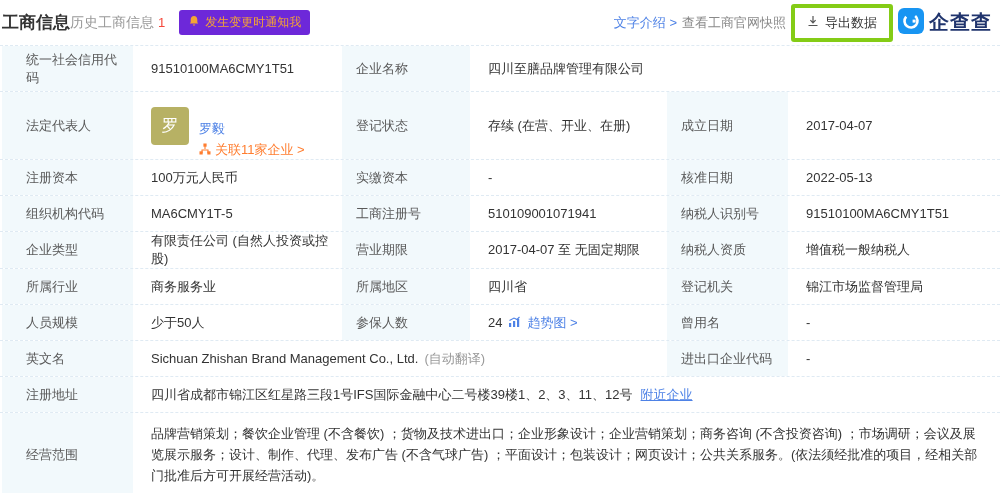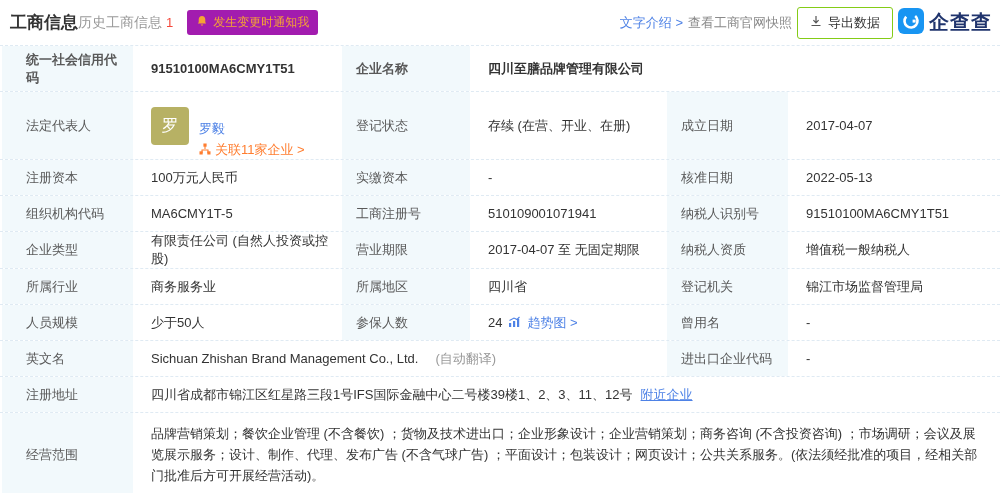--- a/index.html
+++ b/index.html
@@ -1,47 +1,47 @@
 <!DOCTYPE html>
 <html><head>
 <meta charset="utf-8">
 <style>
   * { margin:0; padding:0; box-sizing:border-box; }
   body { background:#fff; font-family:"Liberation Sans","DejaVu Sans",sans-serif; }
   .page { width:1000px; height:493px; background:#fff; overflow:hidden; }
 
   
-  .hdr { height:45px; display:flex; align-items:center; padding:0 8px 0 10px; }
+  .hdr { height:45px; display:flex; align-items:center; padding:0 8px 0 2px; }
   .hdr-title { font-size:17px; font-weight:bold; color:#333; }
   .hdr-history { font-size:14px; color:#999; cursor:pointer; }
   .hdr-history .cnt { color:#f5483b; margin-left:4px; font-size:13px; }
   .notify-badge { margin-left:14px; display:flex; align-items:center; gap:5px;
-    background:#a21caf; color:#f5a434; font-size:12px; padding:4px 9px; border-radius:3px; cursor:pointer; }
+    background:#6d28d9; color:#f5a434; font-size:12px; padding:4px 9px; border-radius:3px; cursor:pointer; }
   .hdr-right { margin-left:auto; display:flex; align-items:center; gap:5px; }
   .link-blue { color:#4e82e6; }
   .hdr-intro { font-size:13px; cursor:pointer; }
   .hdr-snapshot { font-size:13px; color:#8a8a8a; cursor:pointer; }
-  .export-btn { display:flex; align-items:center; gap:6px; border:1px solid #84cc16;
+  .export-btn { display:flex; align-items:center; gap:6px; border:4px solid #84cc16;
     border-radius:3px; padding:6px 12px; font-size:13px; color:#333; background:#fff; cursor:pointer;text-align:right; }
   .brand { display:flex; align-items:center; gap:5px; }
   .brand-txt { font-size:20px; font-weight:bold; color:#20346d; letter-spacing:1px; }
 
   
   .table { border-top:1px dashed #dfeaf3; }
   .row { display:grid; grid-template-columns:135px 205px 132px 193px 125px 210px;
          border-bottom:1px dashed #dfeaf3; }
   .row > div { display:flex; align-items:center; font-size:13px; }
-  .h46 { min-height:46px;font-weight:bold; } .h52 { min-height:52px; } .h36 { min-height:36px; } .h62 { min-height:62px; }
+  .h46 { min-height:46px; } .h52 { min-height:52px; } .h36 { min-height:36px; } .h62 { min-height:62px; }
   .lbl { background:#f2f9fc; color:#595959; padding:0 8px 0 24px;
          border-left:2px solid #fff; border-right:2px solid #fff; }
   .lbl.inner { padding-left:14px; }
   .val { color:#333; padding:0 12px 0 16px; }
   .span3 { grid-column:span 3; }
   .span5 { grid-column:span 5; }
-  .muted { color:#999; margin-left:17px;text-align:right; }
+  .muted { color:#999; margin-left:6px;text-align:right; }
   .a { color:#4e82e6; cursor:pointer; }
   .a.u { text-decoration:underline; }
   .orange { color:#ff7d2f; cursor:pointer; }
 
   
   .rep { display:flex; align-items:center; gap:10px; }
   .avatar { width:38px; height:38px; border-radius:4px; background:#b7b164; color:#fff;
             display:flex; align-items:center; justify-content:center; font-size:17px; cursor:pointer; }
   .rep-info { display:flex; flex-direction:column; gap:3px;margin-top:28px; }
   .rep-name { font-size:13px; }

